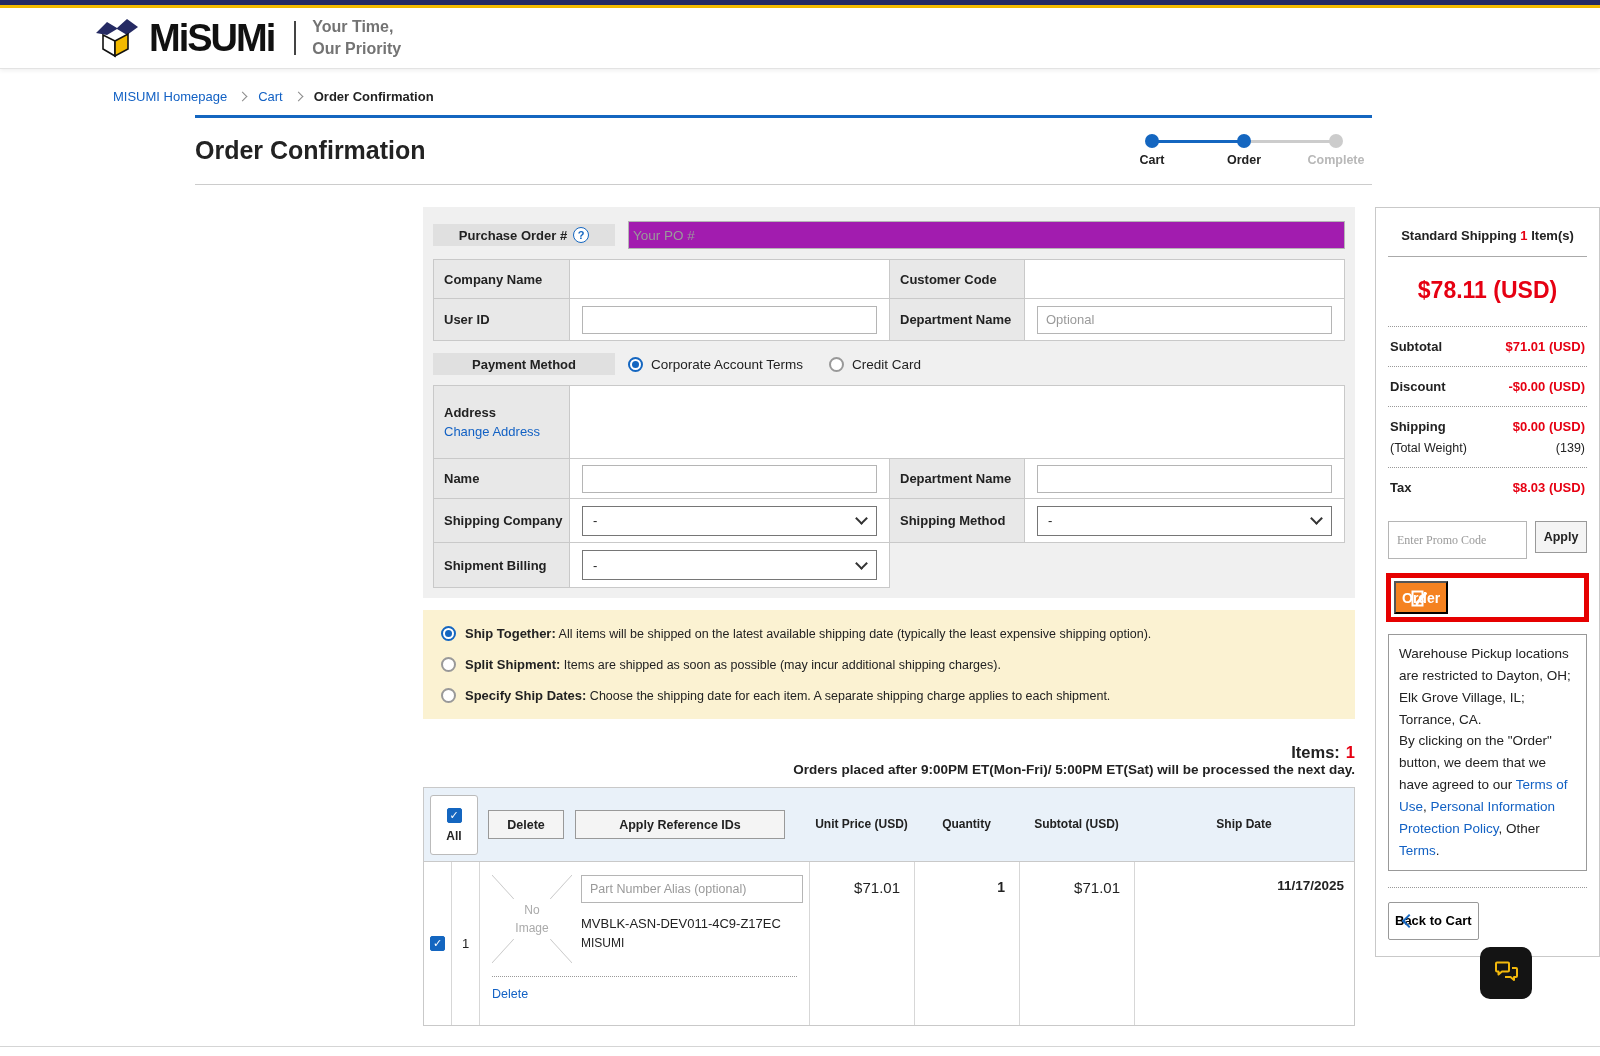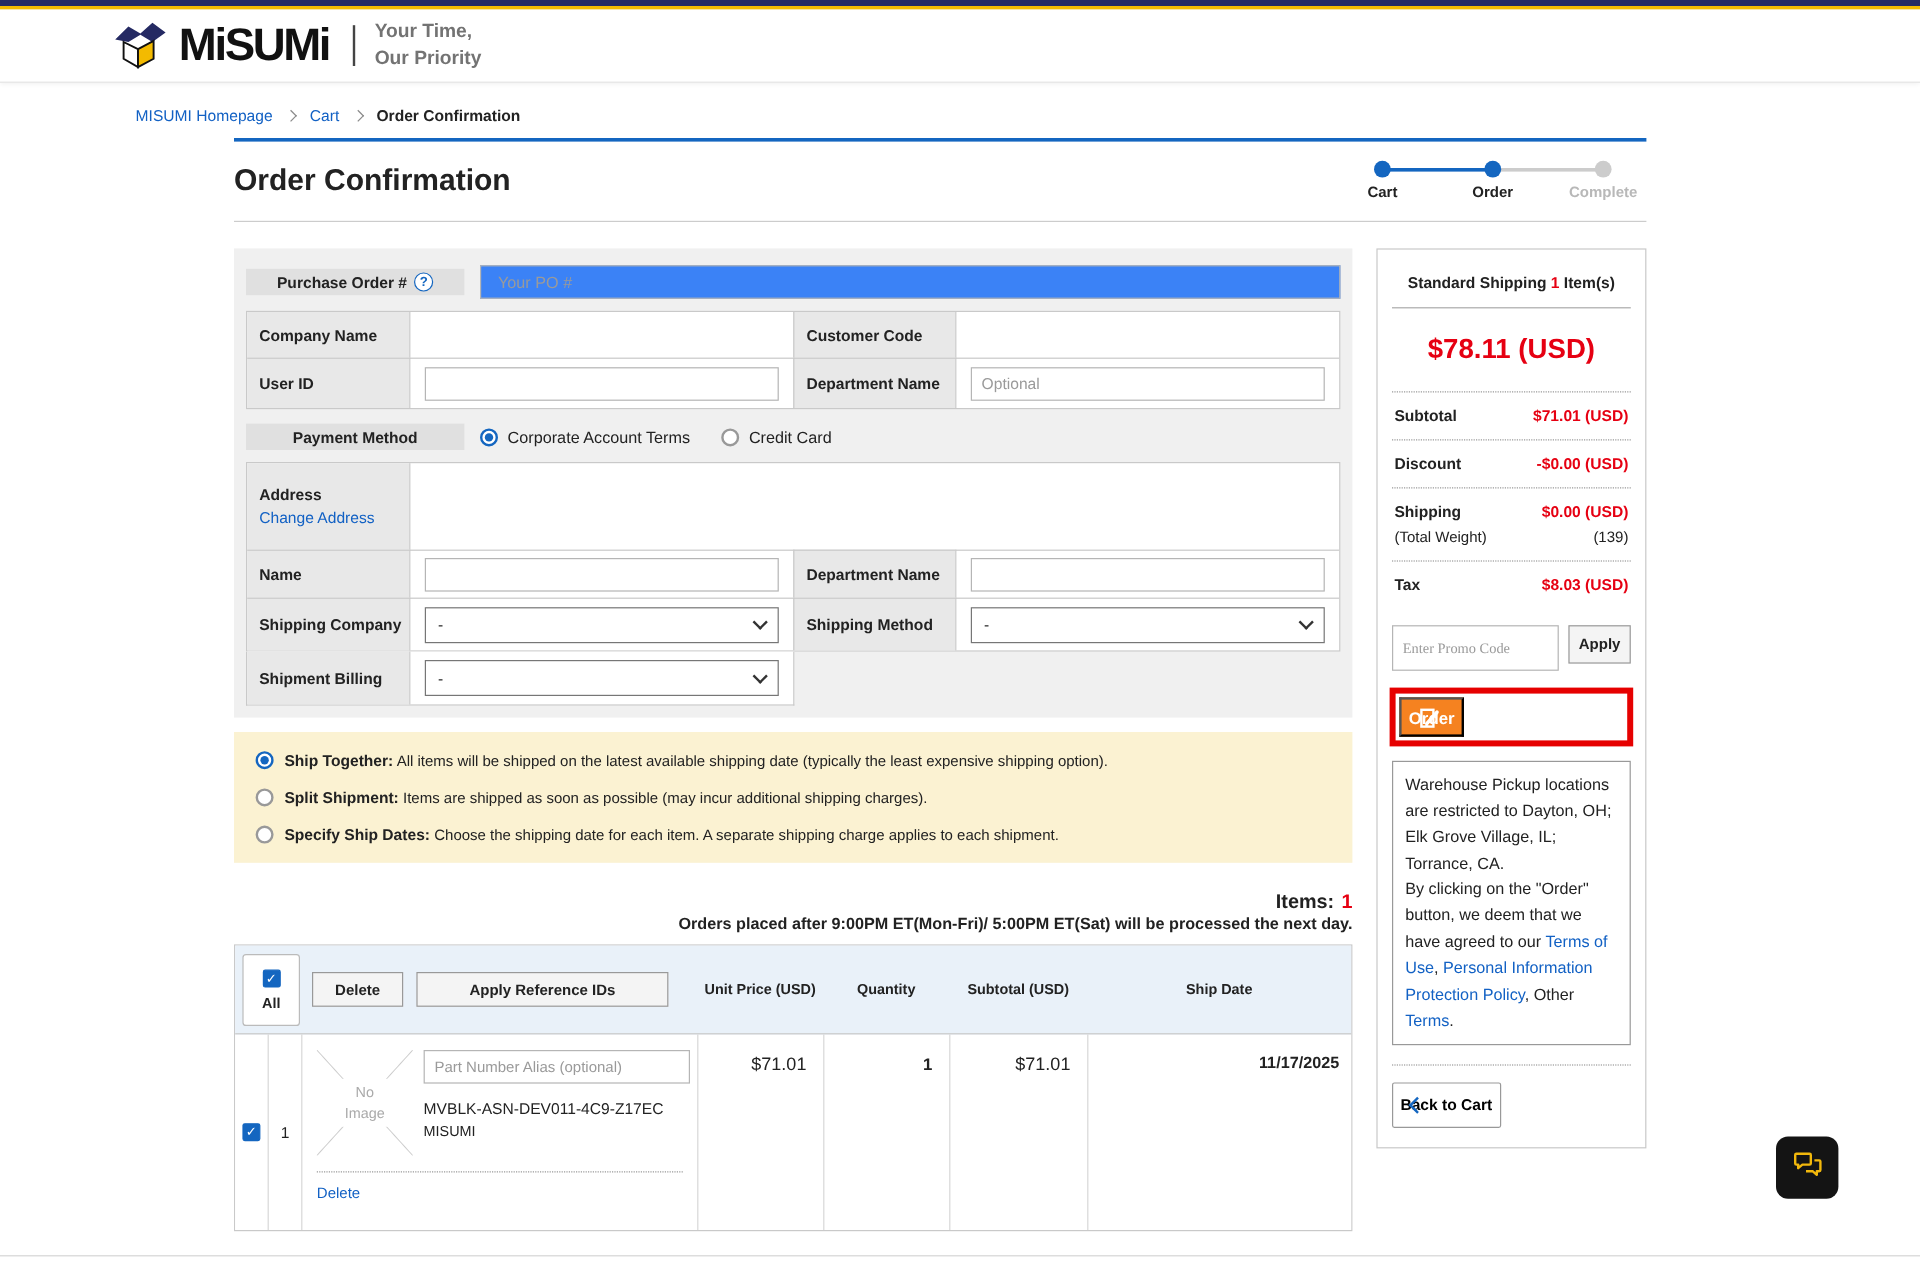--- a/index.html
+++ b/index.html
@@ -32,30 +32,30 @@
   .progress .pline{position:absolute;top:8px;height:3px;}
   .pline-1{left:12px;width:92px;background:#1466c0;}
   .pline-2{left:104px;width:92px;background:#ccc;}
   .pdot{position:absolute;top:2px;width:14px;height:14px;border-radius:50%;}
   .pdot.done,.pdot.active{background:#1466c0;}
   .pdot.pending{background:#ccc;}
   .pd1{left:5px;} .pd2{left:97px;} .pd3{left:189px;}
   .step-label{position:absolute;top:21px;width:70px;text-align:center;font-size:12.5px;font-weight:700;color:#222;}
   .pl1{left:-23px;} .pl2{left:69px;} .pl3{left:161px;color:#b8b8b8;}
   
-  .main{display:flex;padding-left:195px;margin-top:22px;align-items:flex-start;}
+  .main{display:flex;padding-left:195px;margin-top:22px;align-items:flex-start;justify-content:flex-end;}
   .left-col{width:932px;}
   .form-box{background:#f0f0f0;padding:10px;box-sizing:border-box;}
   .po-row{display:flex;align-items:center;margin:4px 0 10px;}
   .label-chip{width:182px;height:22px;background:#e0e0e0;display:flex;align-items:center;
     justify-content:center;font-size:13px;font-weight:700;gap:6px;flex:none;}
   .help-badge{width:16px;height:16px;border-radius:50%;border:1.5px solid #1466c0;color:#1466c0;
     font-size:11px;font-weight:700;display:flex;align-items:center;justify-content:center;background:#fff;cursor:pointer;box-sizing:border-box;}
-  .po-input{flex:1;margin-left:13px;height:26px;border:1px solid #b5b5b5;padding:0 14px;
-    font-size:13.5px;font-family:inherit;background:#3b82f6;}
+  .po-input{flex:1;margin-left:13px;height:26px;border:1px solid #b5b5b5;padding:0 4px;
+    font-size:13.5px;font-family:inherit;background:#a21caf;}
   input::placeholder{color:#9a9a9a;}
   .grid-table{display:grid;grid-template-columns:135px 320px 135px 1fr;border:1px solid #c9c9c9;background:#fff;}
   .t1{grid-template-rows:38px 42px;margin-bottom:10px;}
   .tA{grid-template-rows:72px 40px 44px;margin-top:10px;}
   .cell{border-left:1px solid #c9c9c9;border-top:1px solid #c9c9c9;display:flex;align-items:center;box-sizing:border-box;min-width:0;}
   .c1{border-left:none;} .r1{border-top:none;}
   .cell.lbl{background:#e8e8e8;font-size:13px;font-weight:700;padding-left:10px;}
   .cell-input{flex:1;margin:0 12px;height:26px;border:1px solid #b5b5b5;padding:0 8px;
     font-size:13px;font-family:inherit;background:#fff;min-width:0;}
   .span3{grid-column:2/5;}

